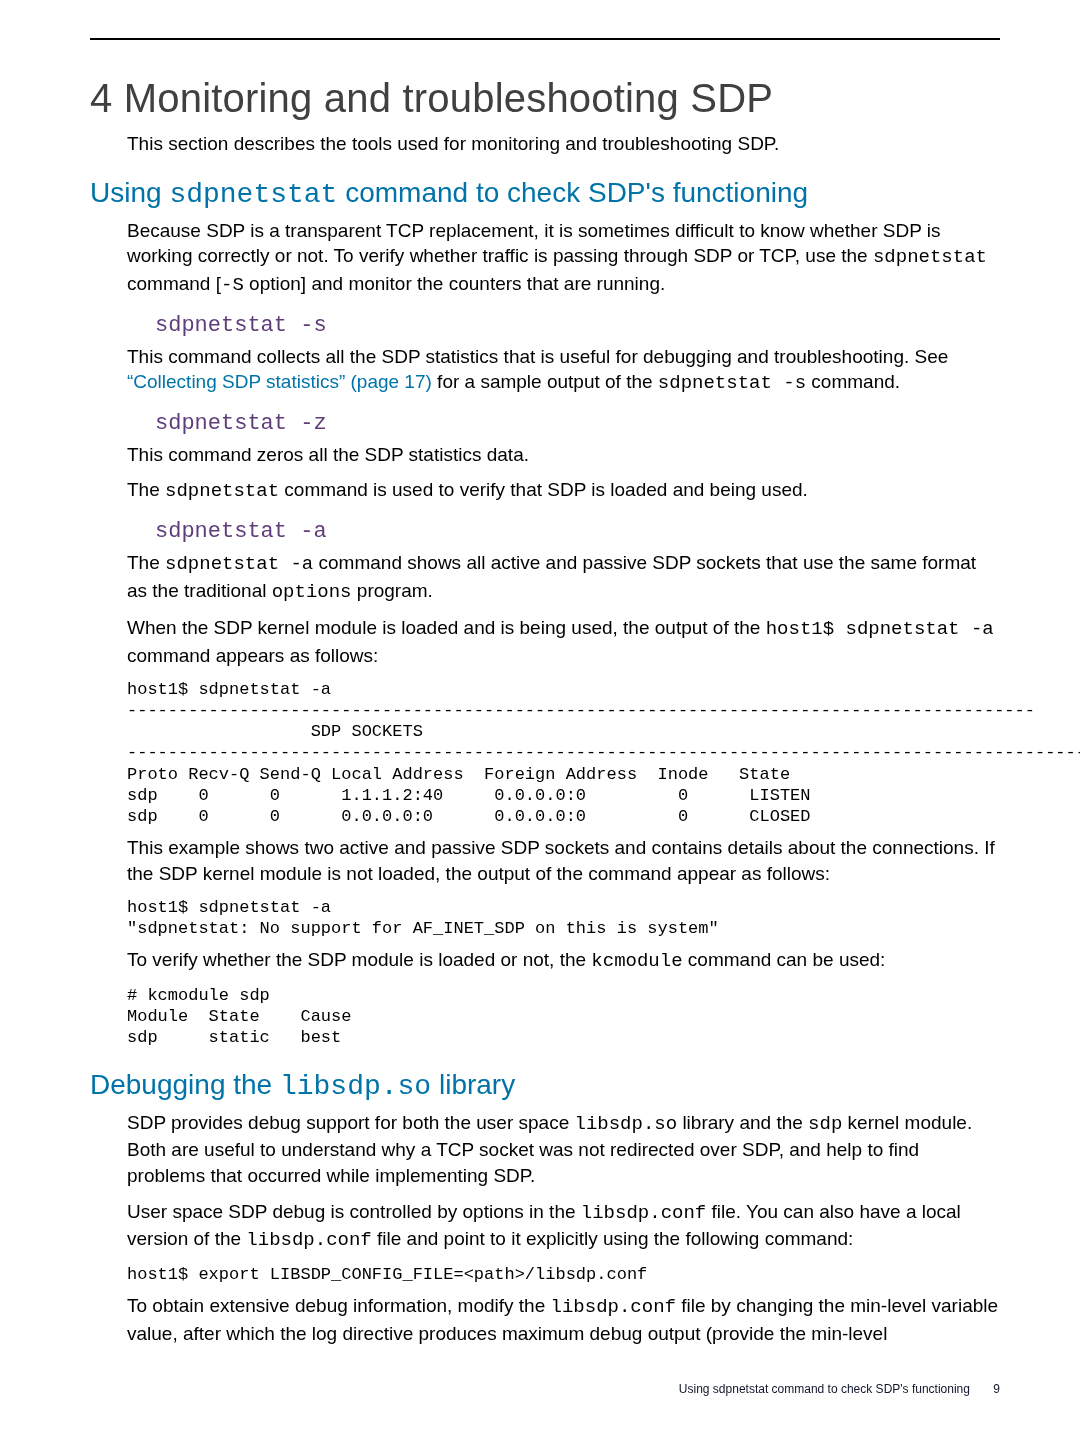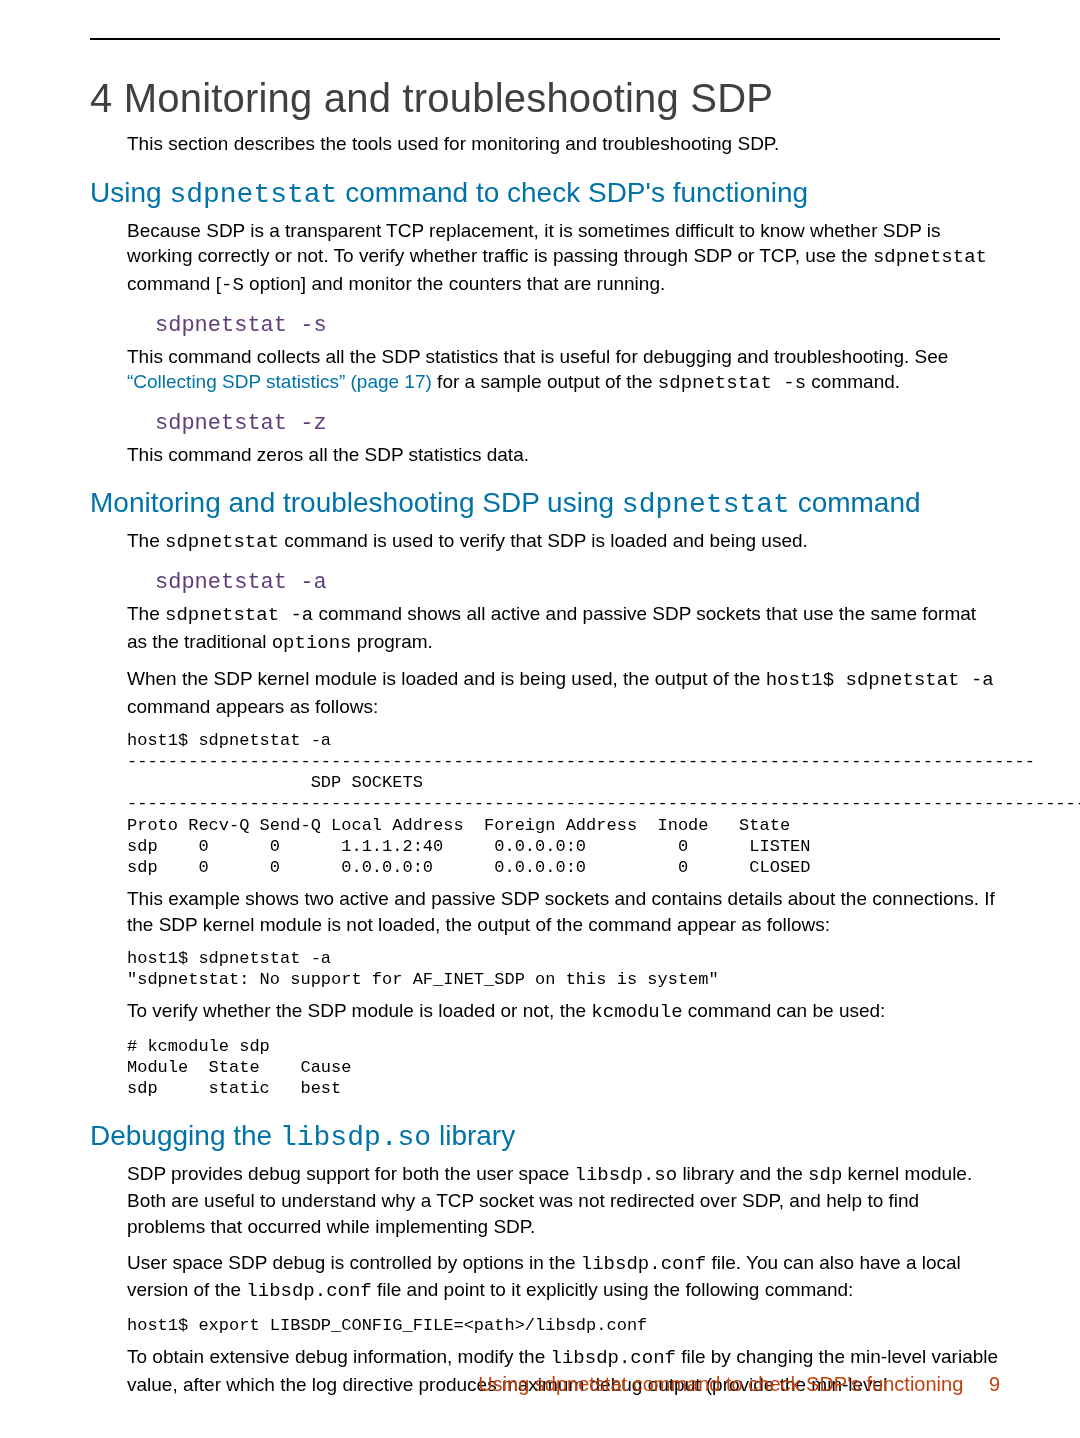--- a/index.html
+++ b/index.html
@@ -66,22 +66,22 @@
     font-size: 17px;
     line-height: 1.25;
     margin: 6px 0 8px 0;
     white-space: pre;
     color: #000;
   }
   .footer {
     position: absolute;
     bottom: 42px;
     right: 80px;
-    font-size: 20px;
-    color: #c2410c;
+    font-size: 12px;
+    color: #0f172a;
   }
   .footer .pn {
     margin-left: 20px;
   }
 </style>
 </head>
 <body>
 
 <div class="page">
   <div class="rule"></div>
@@ -107,23 +107,20 @@
     <p>
       <span>This command collects all the SDP statistics that is useful for debugging and troubleshooting. See </span><span class="link">“Collecting SDP statistics” (page 17)</span><span> for a sample output of the </span><span class="mono">sdpnetstat -s</span><span> command.</span>
     </p>
   </div>
 
   <h3 class="h3">sdpnetstat -z</h3>
   <div class="body-indent">
     <p>This command zeros all the SDP statistics data.</p>
   </div>
 
-  <h2 class="h2">
-    <span>Monitoring and troubleshooting SDP using </span><span class="mono">sdpnetstat</span><span> command</span>
-  </h2>
   <div class="body-indent">
     <p>
       <span>The </span><span class="mono">sdpnetstat</span><span> command is used to verify that SDP is loaded and being used.</span>
     </p>
   </div>
 
   <h3 class="h3">sdpnetstat -a</h3>
   <div class="body-indent">
     <p>
       <span>The </span><span class="mono">sdpnetstat -a</span><span> command shows all active and passive SDP sockets that use the same format as the traditional </span><span class="mono">options</span><span> program.</span>

